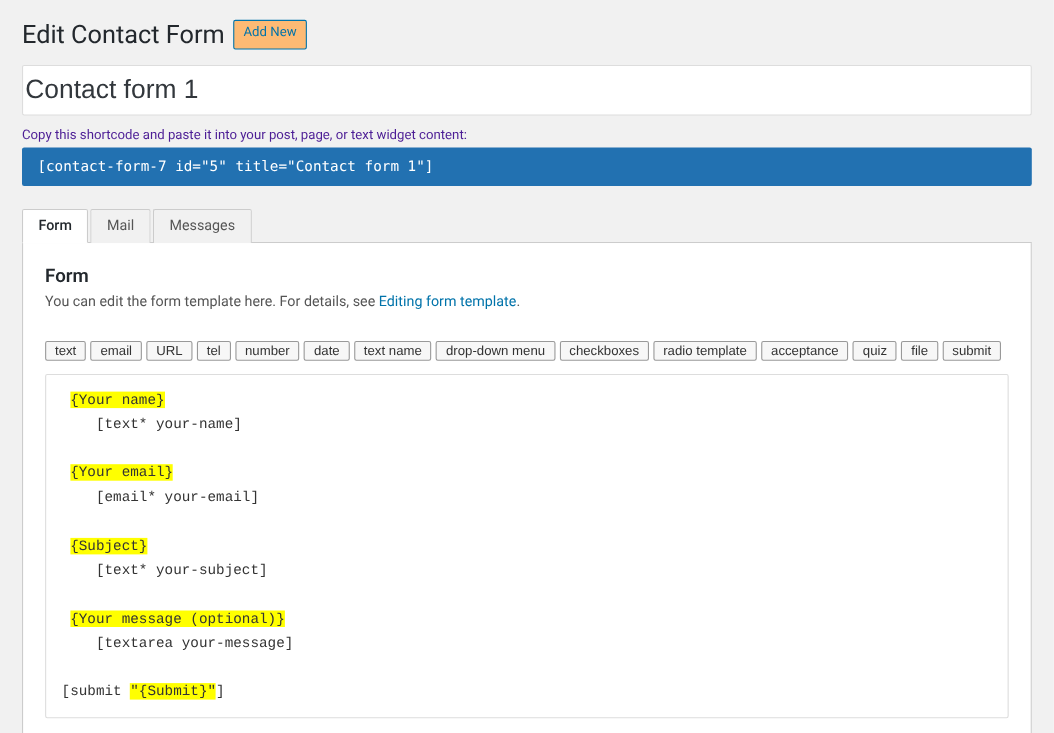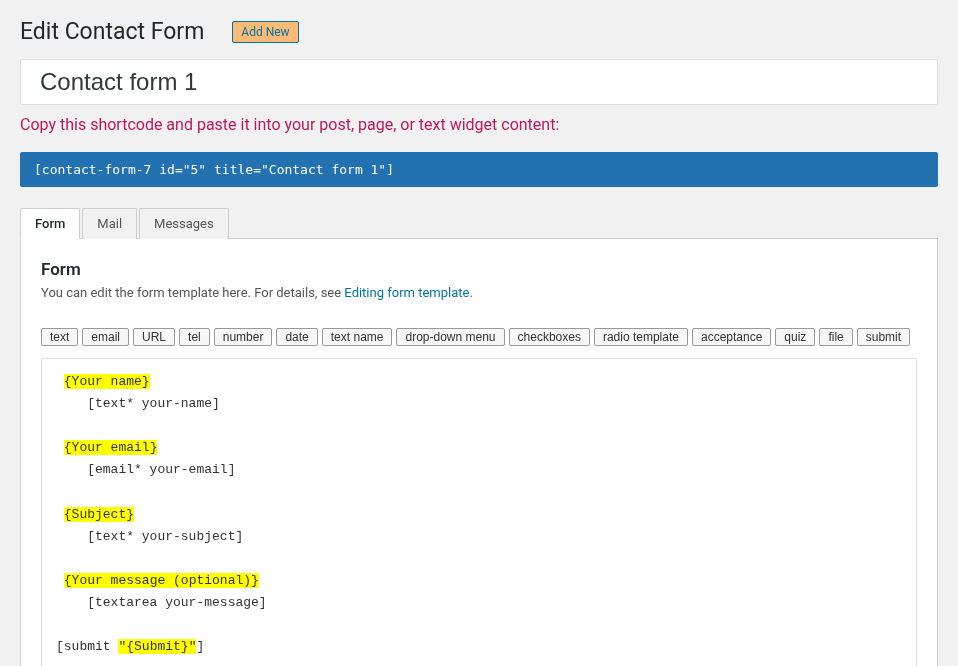--- a/index.html
+++ b/index.html
@@ -9,22 +9,21 @@
       background: #f1f1f1;
       color: #333;
     }
     .page-wrapper {
       padding: 18px 20px;
       max-width: 958px;
       margin: 0 auto;
     }
     .page-header {
       display: flex;
-      align-items: center;
-      gap: 28px;
+      gap: 8px;
       margin-bottom: 14px;
     }
     .page-title {
       font-size: 23px;
       font-weight: 400;
       color: #23282d;
     }
     .add-new-btn {
       border: 1px solid #0073aa;
       background: #fdba74;
@@ -32,33 +31,33 @@
       padding: 3px 8px;
       font-size: 12px;
       cursor: pointer;
       border-radius: 2px;
       text-decoration: none;
     }
 
     .form-title-input {
       width: 100%;
       font-size: 24px;
-      padding: 8px 19px;
+      padding: 8px 2px;
       border: 1px solid #ddd;
       background: #fff;
       color: #32373c;
       margin-bottom: 10px;
       border-radius: 2px;
       outline: none;
     }
 
     .shortcode-label {
-      font-size: 16px;
-      color: #be185d;
-      margin-bottom: 18px;
+      font-size: 12px;
+      color: #4c1d95;
+      margin-bottom: 5px;
     }
     .shortcode-box {
       background: #2271b1;
       color: #fff;
       font-family: monospace;
       font-size: 13px;
       padding: 10px 14px;
       border-radius: 2px;
       margin-bottom: 20px;
       cursor: text;

